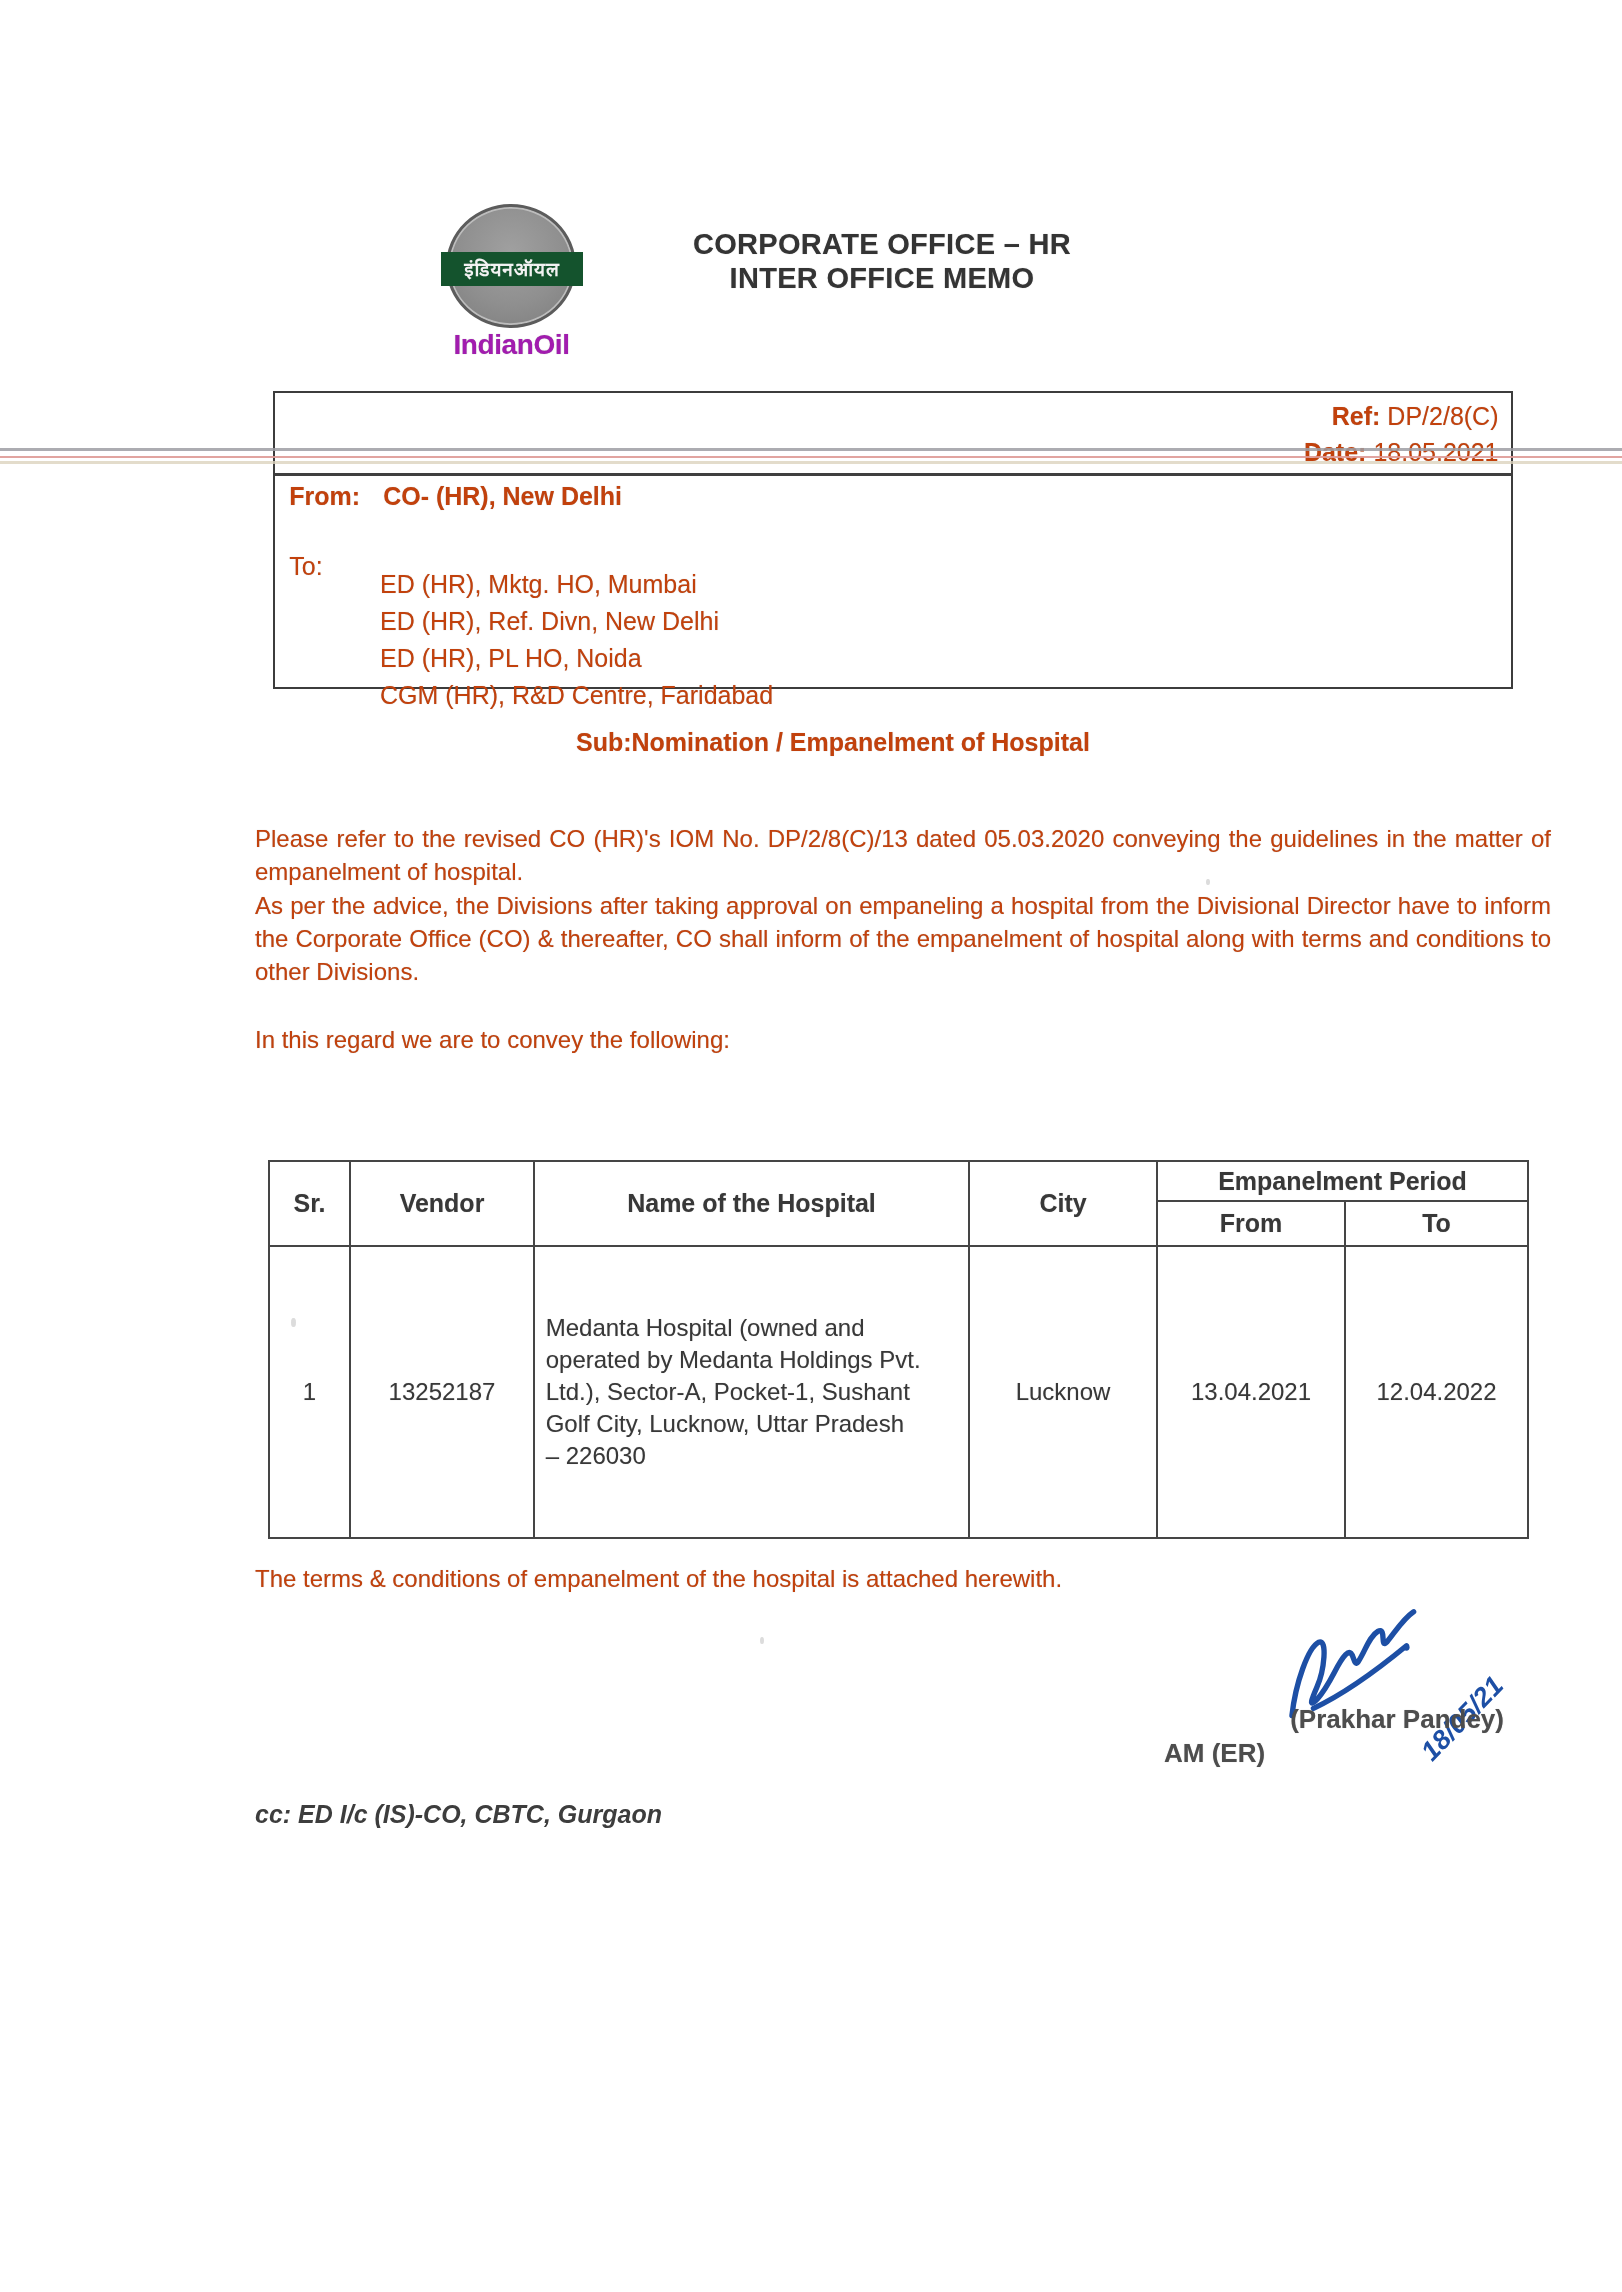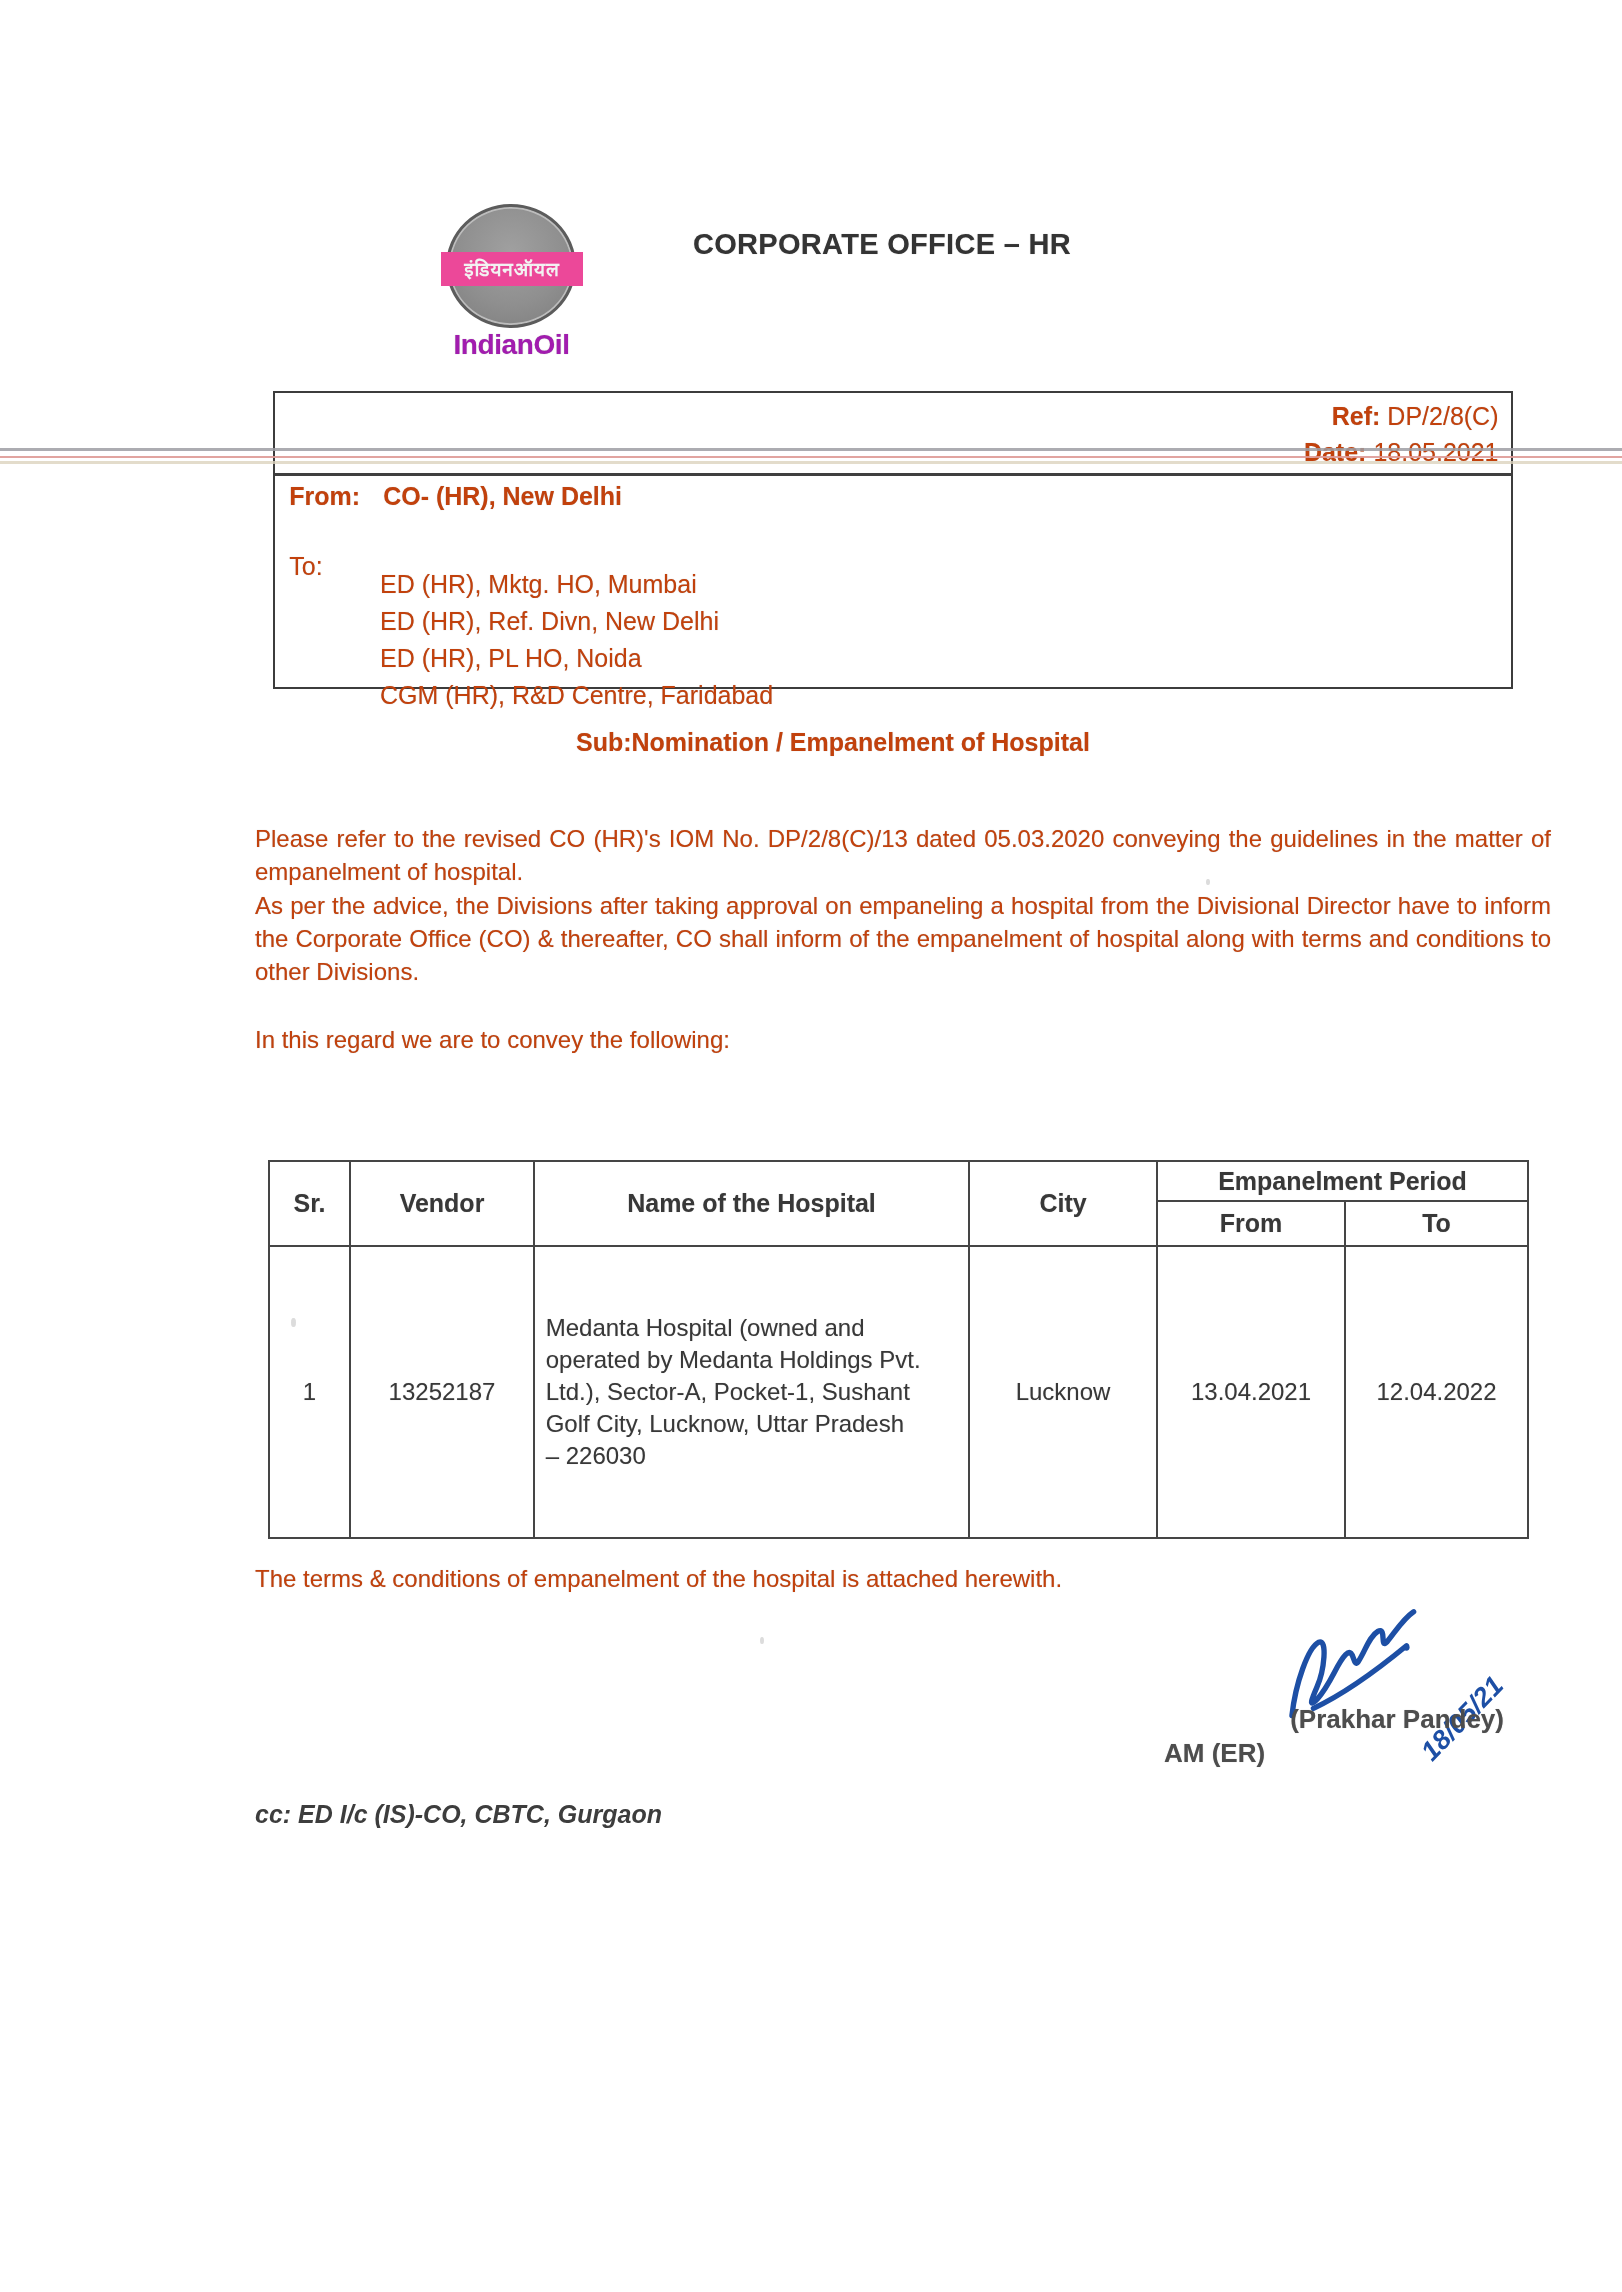--- a/index.html
+++ b/index.html
@@ -18,21 +18,21 @@
   .logo-ellipse{
     left:446px;top:204px;width:130px;height:124px;
     border-radius:50%;
     background:radial-gradient(circle at 50% 38%, #a0a0a0 0%, #8f8f8f 55%, #7c7c7c 100%);
     border:3.6px solid #5c5c5c;
     box-shadow:inset 0 0 0 1.8px #bdbdbd;
     box-sizing:border-box;
   }
   .logo-band{
     left:441px;top:252px;width:142px;height:34px;
-    background:#ec4899;
+    background:#14532d;
     display:flex;align-items:center;justify-content:center;
     z-index:3;
   }
   .logo-band span{
     color:#f2f2f2;font-size:19px;font-weight:bold;letter-spacing:0.9px;
     filter:blur(0.5px);white-space:nowrap;
   }
   .logo-wordmark{
     left:412px;top:329px;width:199px;
     text-align:center;font-size:28px;font-weight:bold;letter-spacing:-0.4px;
@@ -116,20 +116,21 @@
 <div class="page">
 
   <div class="abs logo-ellipse"></div>
   <div class="abs logo-band">
     <span>इंडियनऑयल</span>
   </div>
   <div class="abs logo-wordmark">IndianOil</div>
 
   <div class="abs office-header">
     <div>CORPORATE OFFICE – HR</div>
+    <div>INTER OFFICE MEMO</div>
   </div>
 
   <div class="abs address-box">
     <div class="abs ref-line ink">
       <span class="lbl">Ref:</span>
       <span>DP/2/8(C)</span>
     </div>
     <div class="abs date-line ink">
       <span class="lbl">Date:</span>
       <span>18.05.2021</span>

